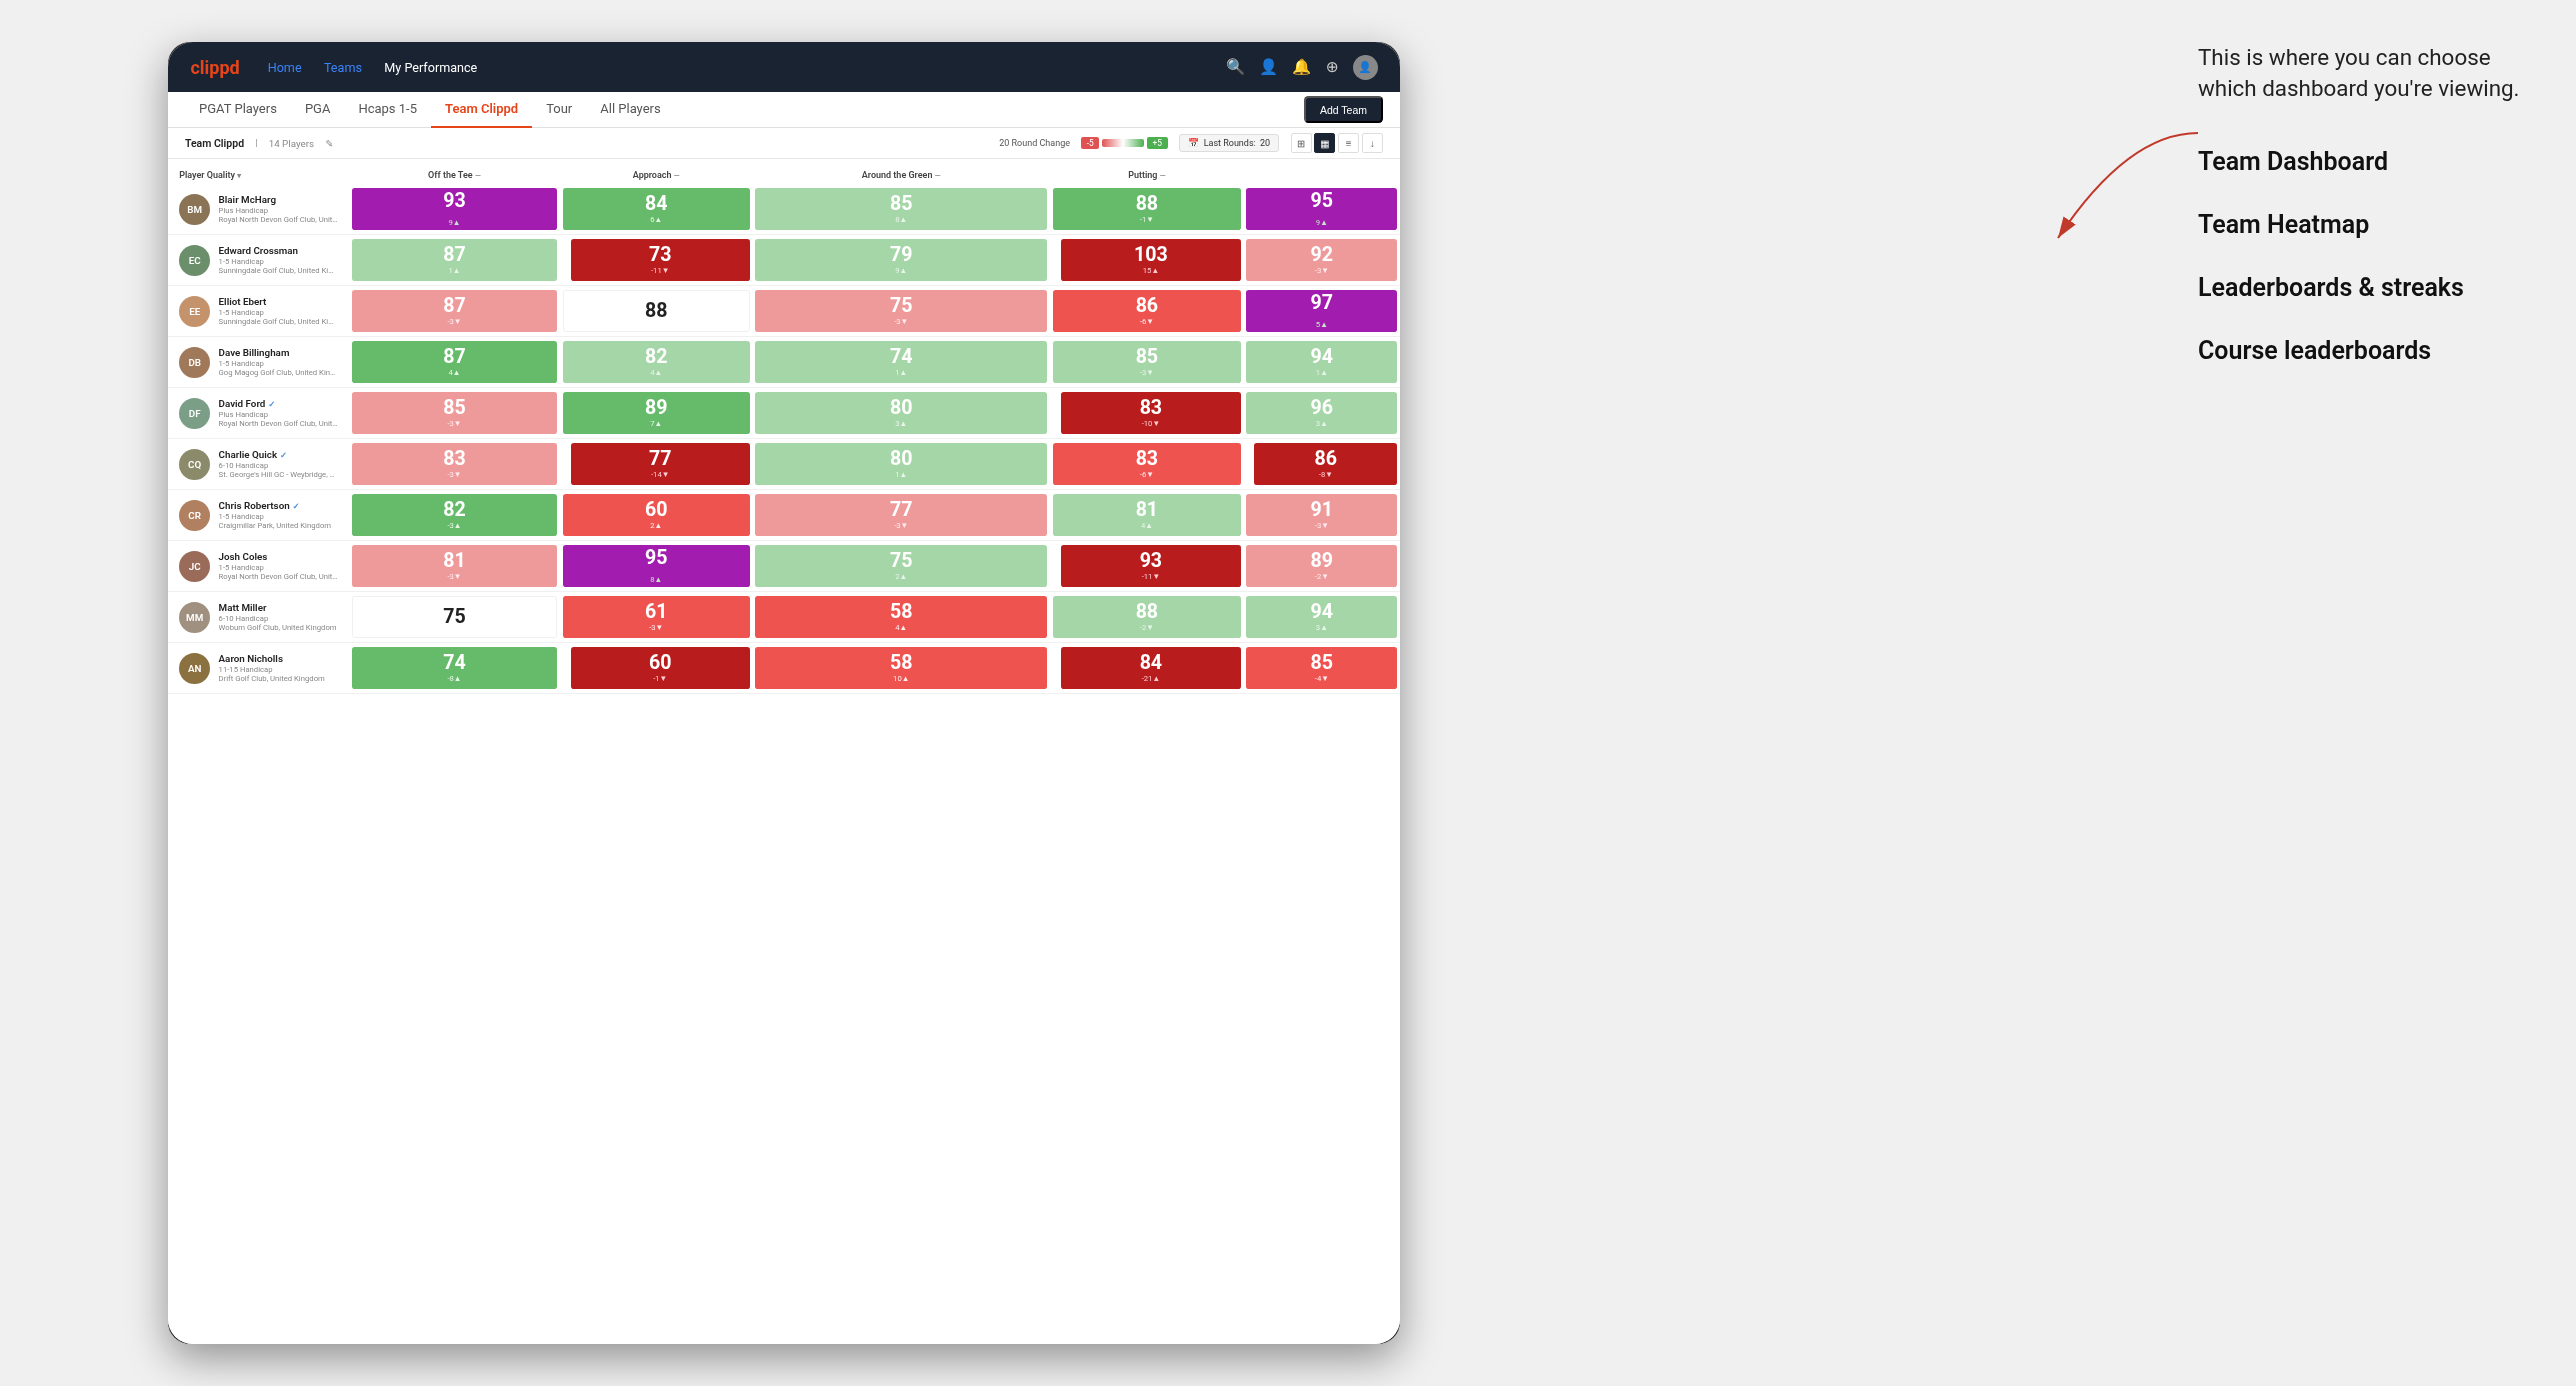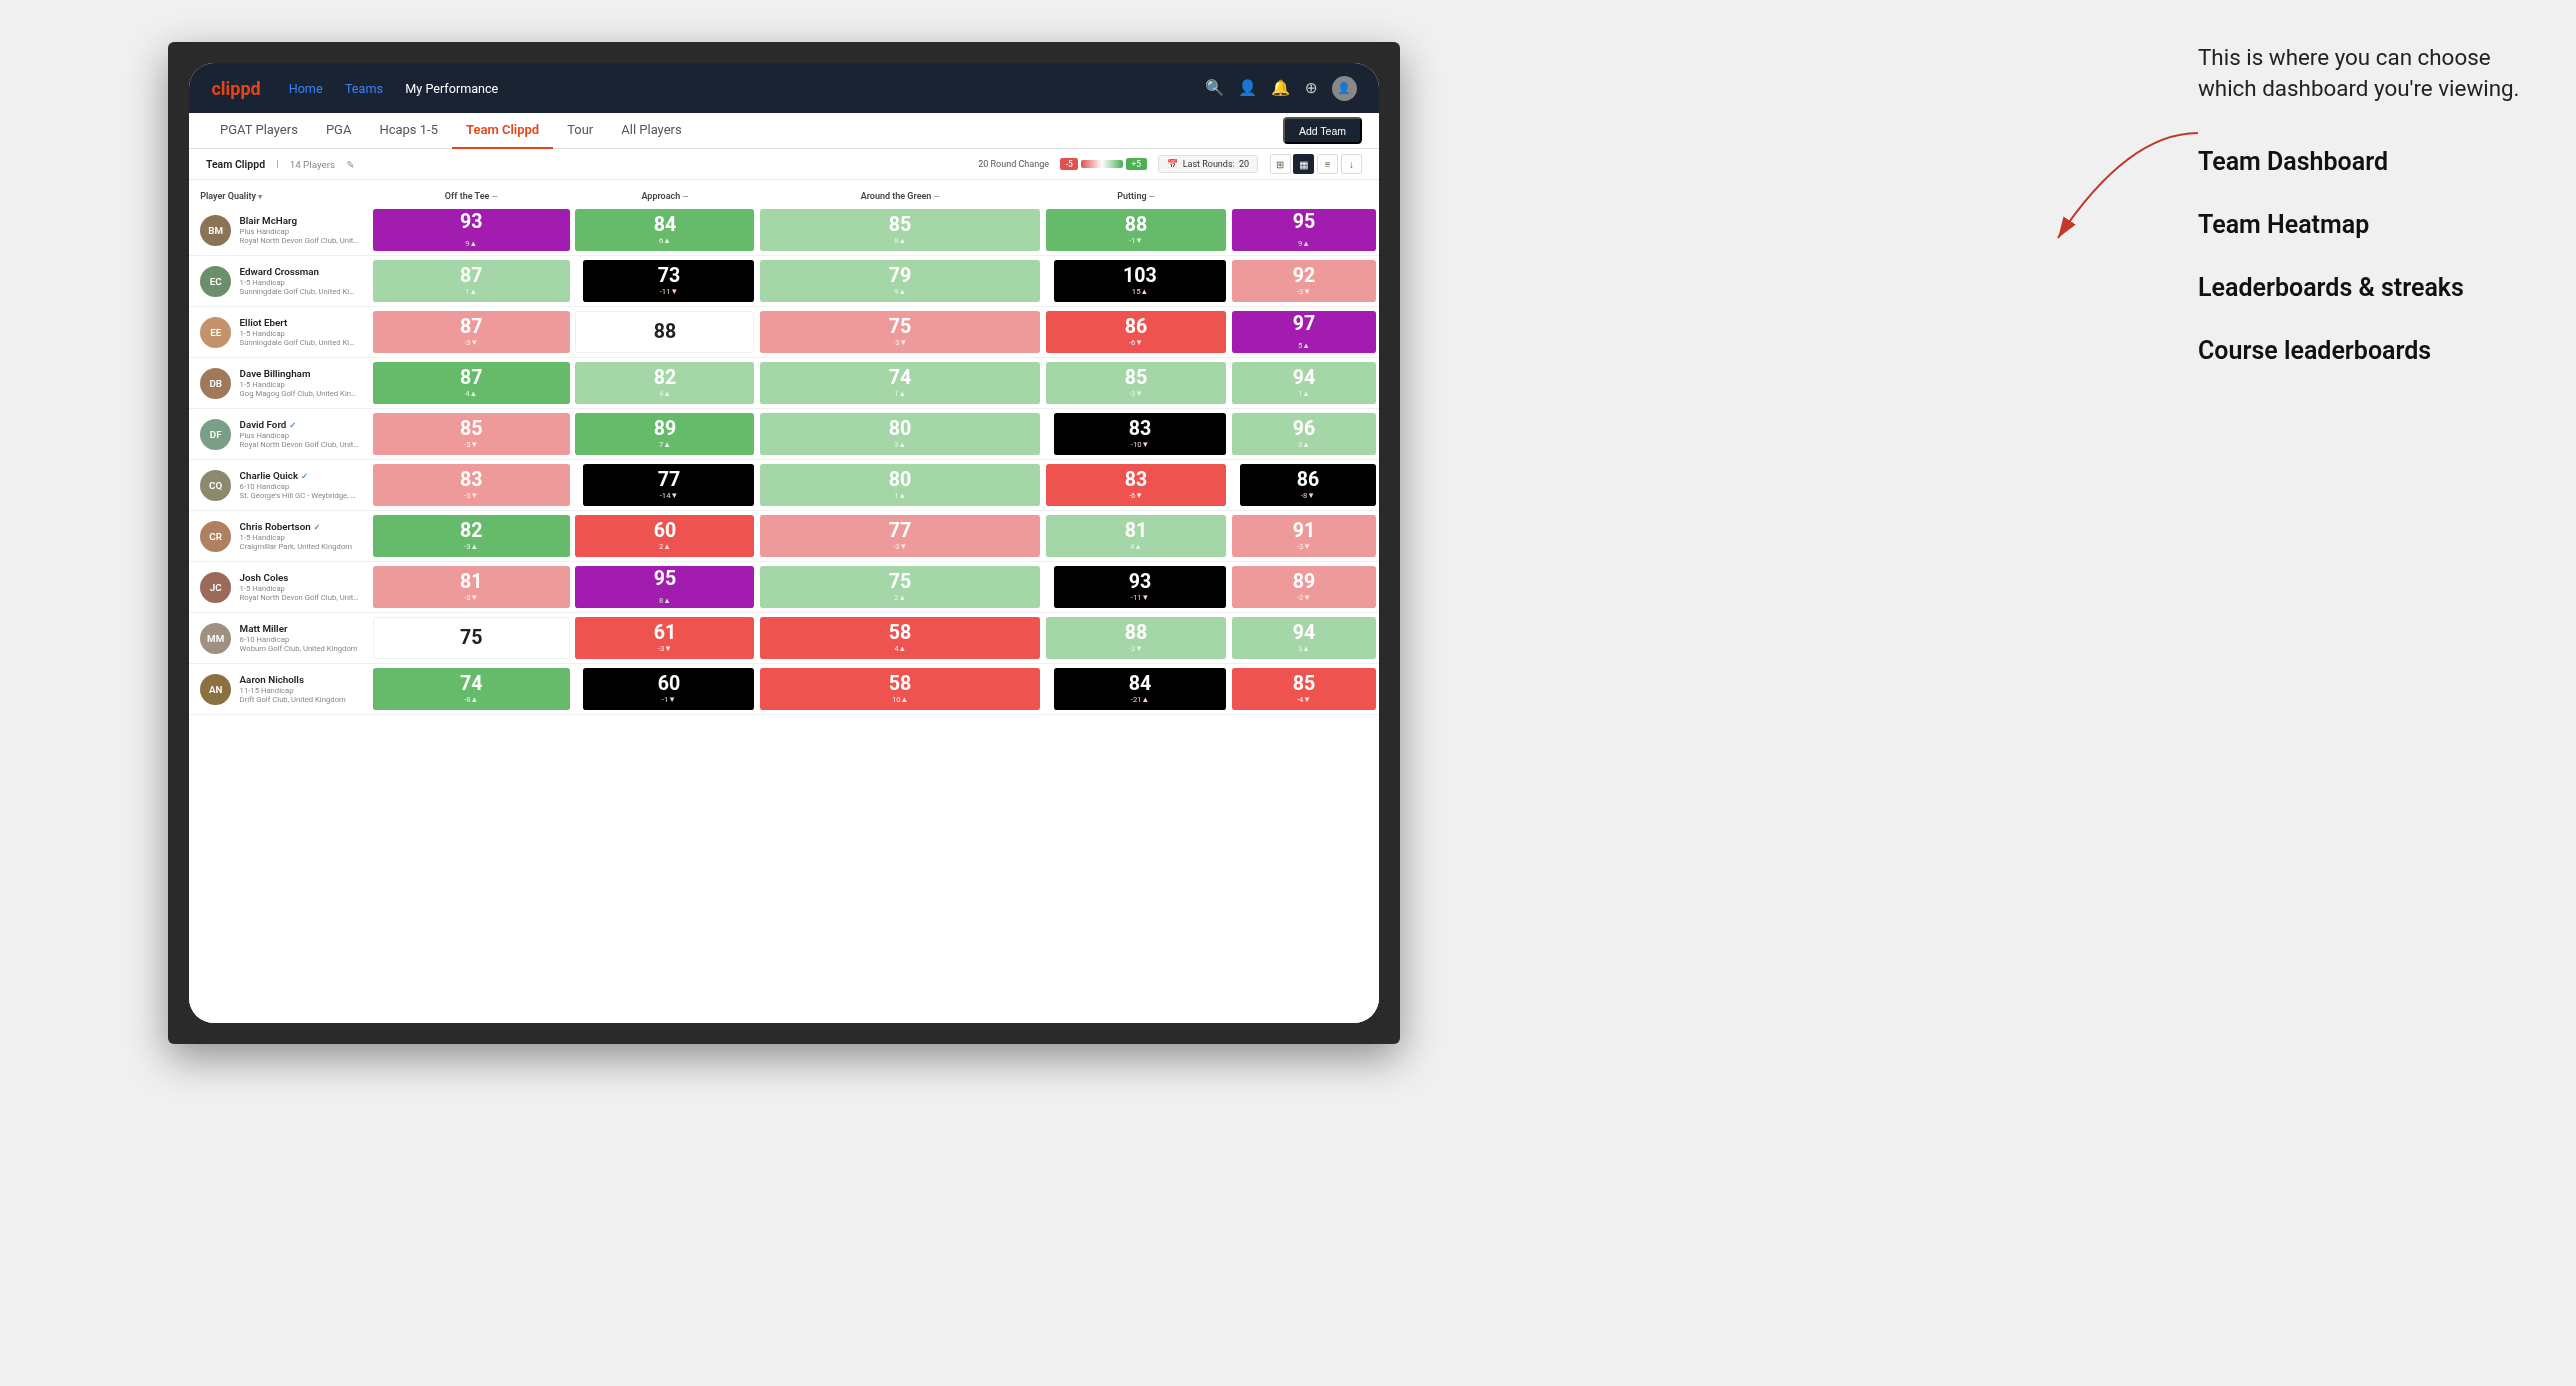--- a/index.html
+++ b/index.html
@@ -41,24 +41,23 @@
       right: 364px;
       top: 126px;
     }
 
     
     .tablet {
       position: absolute;
       left: 168px;
       top: 42px;
       width: 1232px;
-      height: 1002px;
+      height: 1302px;
       background: #2a2a2a;
-      border-radius: 6px;
-      padding: 21px;
+      border-radius: 22px;
       box-shadow: 0 14px 42px rgba(0,0,0,0.4);
     }
     .tablet-screen {
       width: 100%;
       height: 100%;
       background: #fff;
       border-radius: 25px;
       overflow: hidden;
       display: flex;
       flex-direction: column;
@@ -357,21 +356,21 @@
     
     .green-dark { background: #a21caf; justify-content: space-between; }
     .green-dark .score-number { color: #fff; }
     .green-dark .score-change { color: #c8e6c9; }
     .green-mid { background: #66bb6a; }
     .green-mid .score-number { color: #fff; }
     .green-mid .score-change { color: #e8f5e9; }
     .green-light { background: #a5d6a7; }
     .green-light .score-number { color: #fff; }
     .green-light .score-change { color: #e8f5e9; }
-    .red-dark { background: #000000; margin-left: 8px; }
+    .red-dark { background: #b91c1c; margin-left: 8px; }
     .red-dark .score-number { color: #fff; }
     .red-dark .score-change { color: #ffcdd2; }
     .red-mid { background: #ef5350; }
     .red-mid .score-number { color: #fff; }
     .red-mid .score-change { color: #ffebee; }
     .red-light { background: #ef9a9a; }
     .red-light .score-number { color: #fff; }
     .red-light .score-change { color: #ffebee; }
     .neutral { background: #fff; border: 0.7px solid #f0f0f0; }
     .neutral .score-number { color: #222; }

